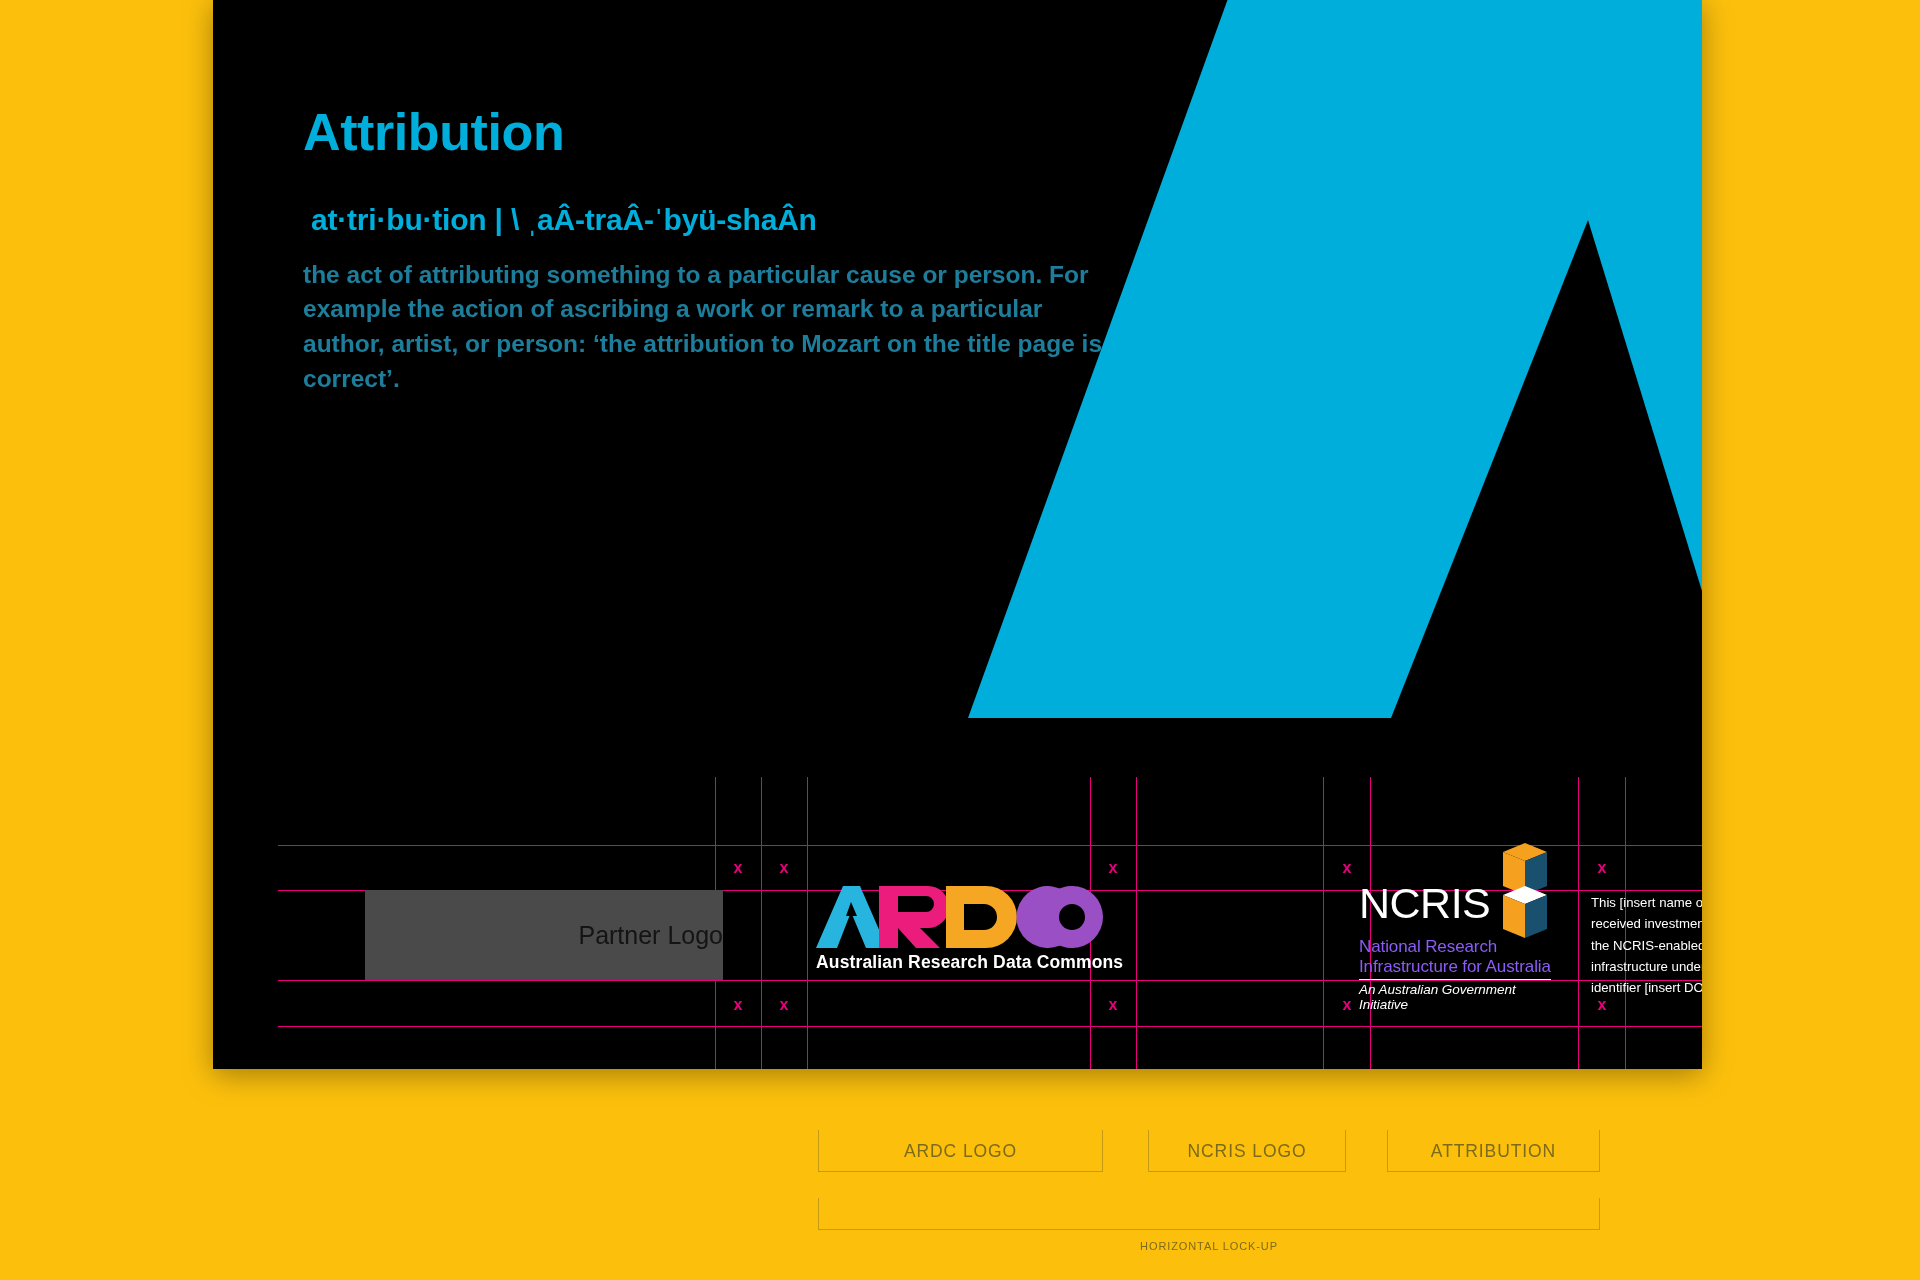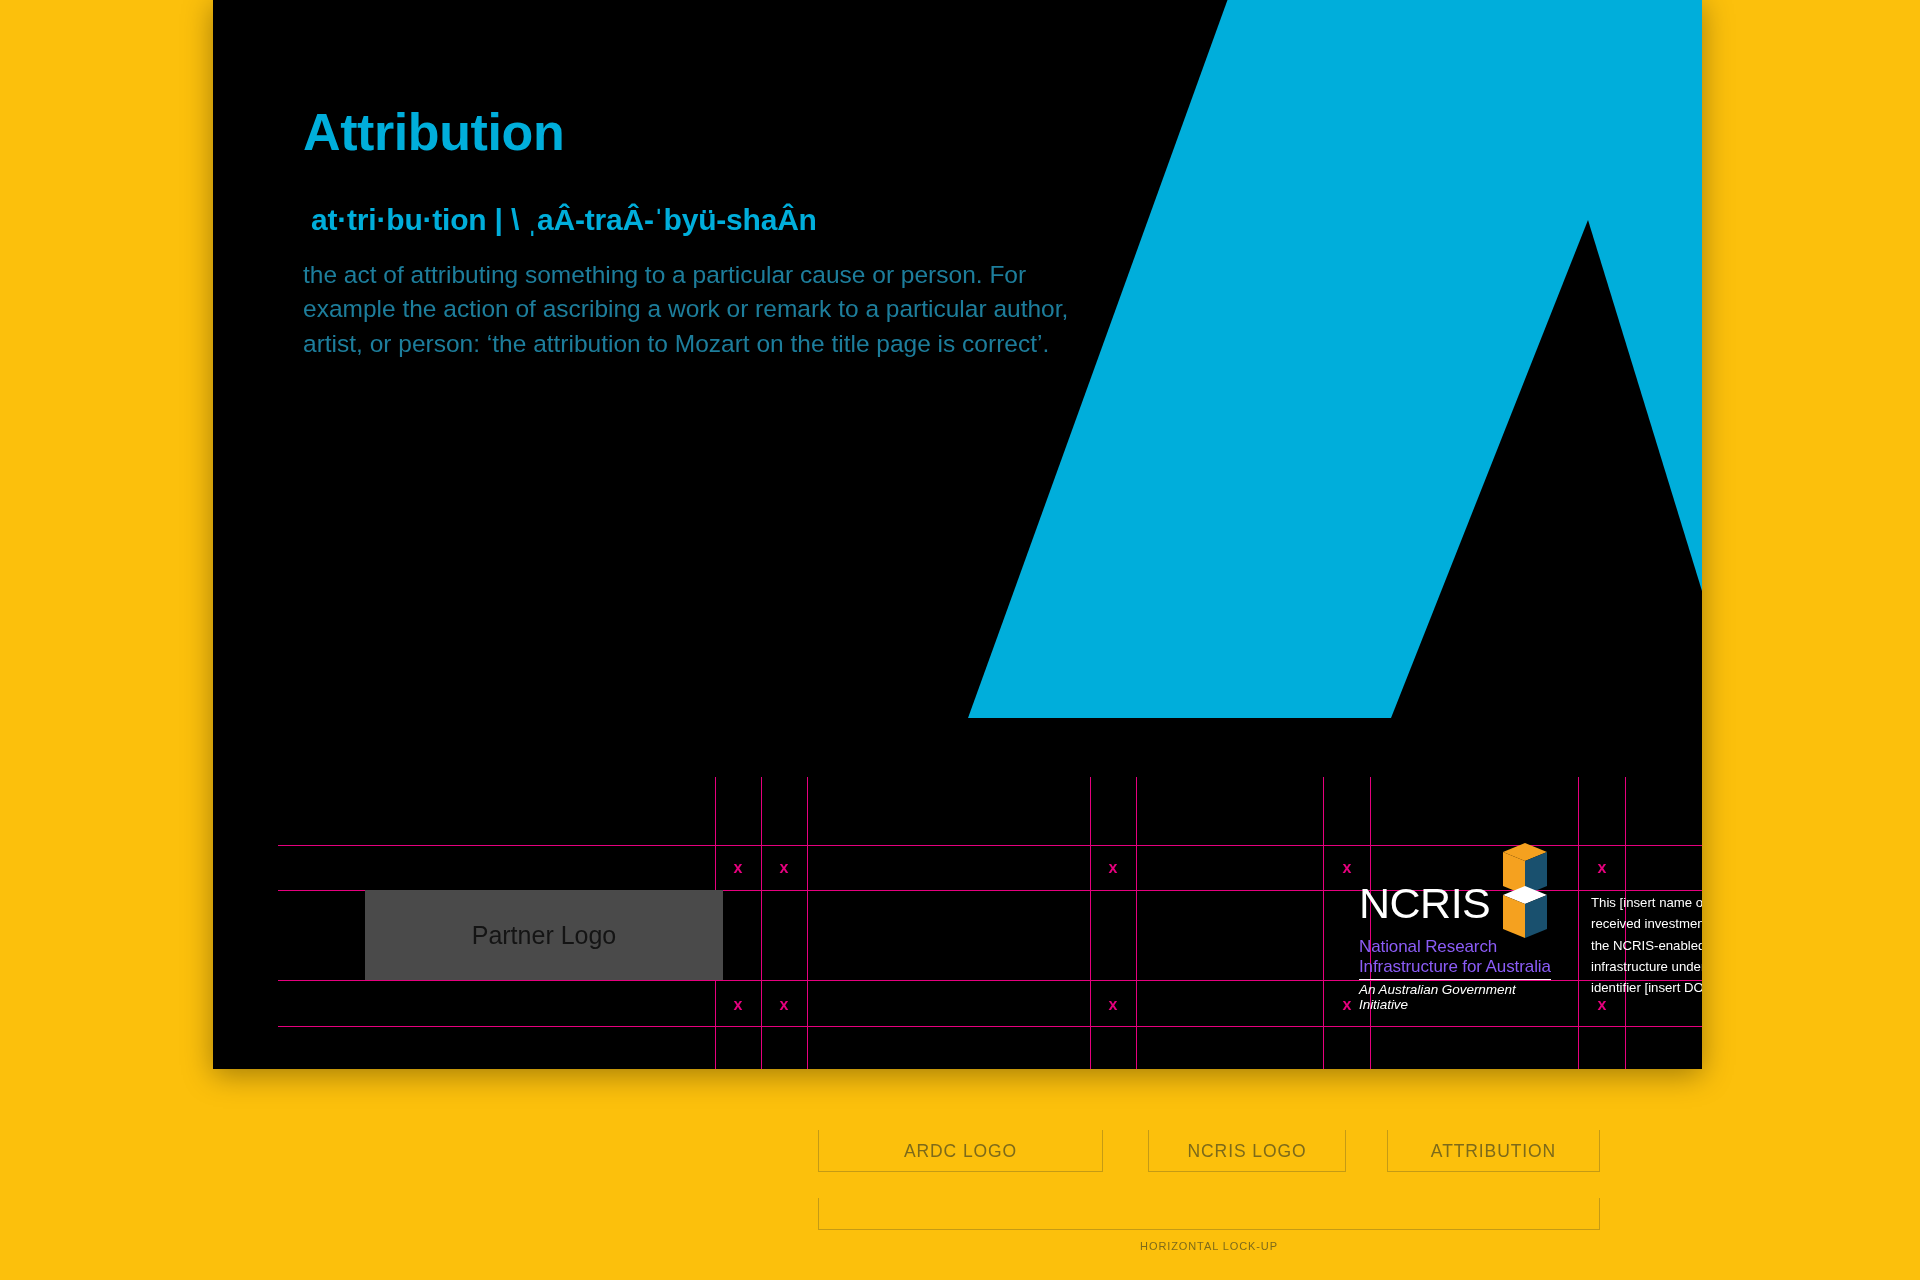--- a/index.html
+++ b/index.html
@@ -56,21 +56,21 @@
   .phonetic {
     font-size: 30px;
     font-weight: 700;
     color: #00aedb;
     letter-spacing: -0.2px;
     line-height: 1.05;
     margin: 0 0 22px 8px;
   }
   .definition {
     font-size: 24.5px;
-    font-weight: 400;
+    font-weight: 700;
     color: #1d7e9c;
     line-height: 1.42;
     margin: 0;
     max-width: 800px;
   }
 
   
   .lockup {
     position: absolute;
     left: 0;
@@ -106,21 +106,21 @@
   
   .partner-box {
     position: absolute;
     left: 152px;
     top: 892px;
     width: 358px;
     height: 90px;
     background: #4a4a4a;
     display: flex;
     align-items: center;
-    justify-content: center;
+    justify-content: flex-end;
     z-index: 7;
   }
   .partner-box span {
     font-size: 25px;
     color: #141414;
     font-weight: 400;
   }
 
   
   .ardc {
@@ -290,20 +290,35 @@
     <span class="xmark" style="left:571px; top:1007px;">x</span>
     <span class="xmark" style="left:900px; top:1007px;">x</span>
     <span class="xmark" style="left:1134px; top:1007px;">x</span>
     <span class="xmark" style="left:1389px; top:1007px;">x</span>
   </div>
 
   <div class="partner-box">
     <span>Partner Logo</span>
   </div>
 
+  <div class="ardc">
+    <svg class="ardc-wordmark" width="290" height="62" viewBox="0 0 290 62">
+
+      <polygon points="27,0 44,0 71,62 50,62 35,26 21,62 0,62" fill="#27b5e0"></polygon>
+      <polygon points="30,30 41,30 35,16" fill="#000000"></polygon>
+
+      <path d="M82,0 h30 a21,21 0 0 1 0,42 h-8 l20,20 h-24 l-18,-20 v-16 h28 a8,8 0 0 0 0,-16 h-28 z M82,0 v62 h-19 v-62 z" fill="#ec1c7d"></path>
+
+      <path d="M148,0 h22 a31,31 0 0 1 0,62 h-22 v-18 h20 a13,13 0 0 0 0,-26 h-20 z M148,0 v62 h-18 v-62 z" fill="#f5a623"></path>
+
+      <path d="M258,15 a31,31 0 1 0 0,32 l0,15 a31,31 0 1 1 0,-62 z" fill="#9b4fc4"></path>
+      <path d="M256,0 a31,31 0 0 1 0,62 a31,31 0 0 1 0,-62 z M256,18 a13,13 0 0 0 0,26 a13,13 0 0 0 0,-26 z" fill="#9b4fc4"></path>
+    </svg>
+    <span class="ardc-tag">Australian Research Data Commons</span>
+  </div>
 
   <div class="ncris">
     <div class="ncris-top">
       <span class="ncris-word">NCRIS</span>
       <svg class="ncris-cube" width="74" height="100" viewBox="0 0 74 100">
 
         <polygon points="22,9 44,0 66,9 44,18" fill="#f5a11f"></polygon>
         <polygon points="22,9 44,18 44,52 22,43" fill="#f5a11f"></polygon>
         <polygon points="44,18 66,9 66,43 44,52" fill="#19506e"></polygon>
 

